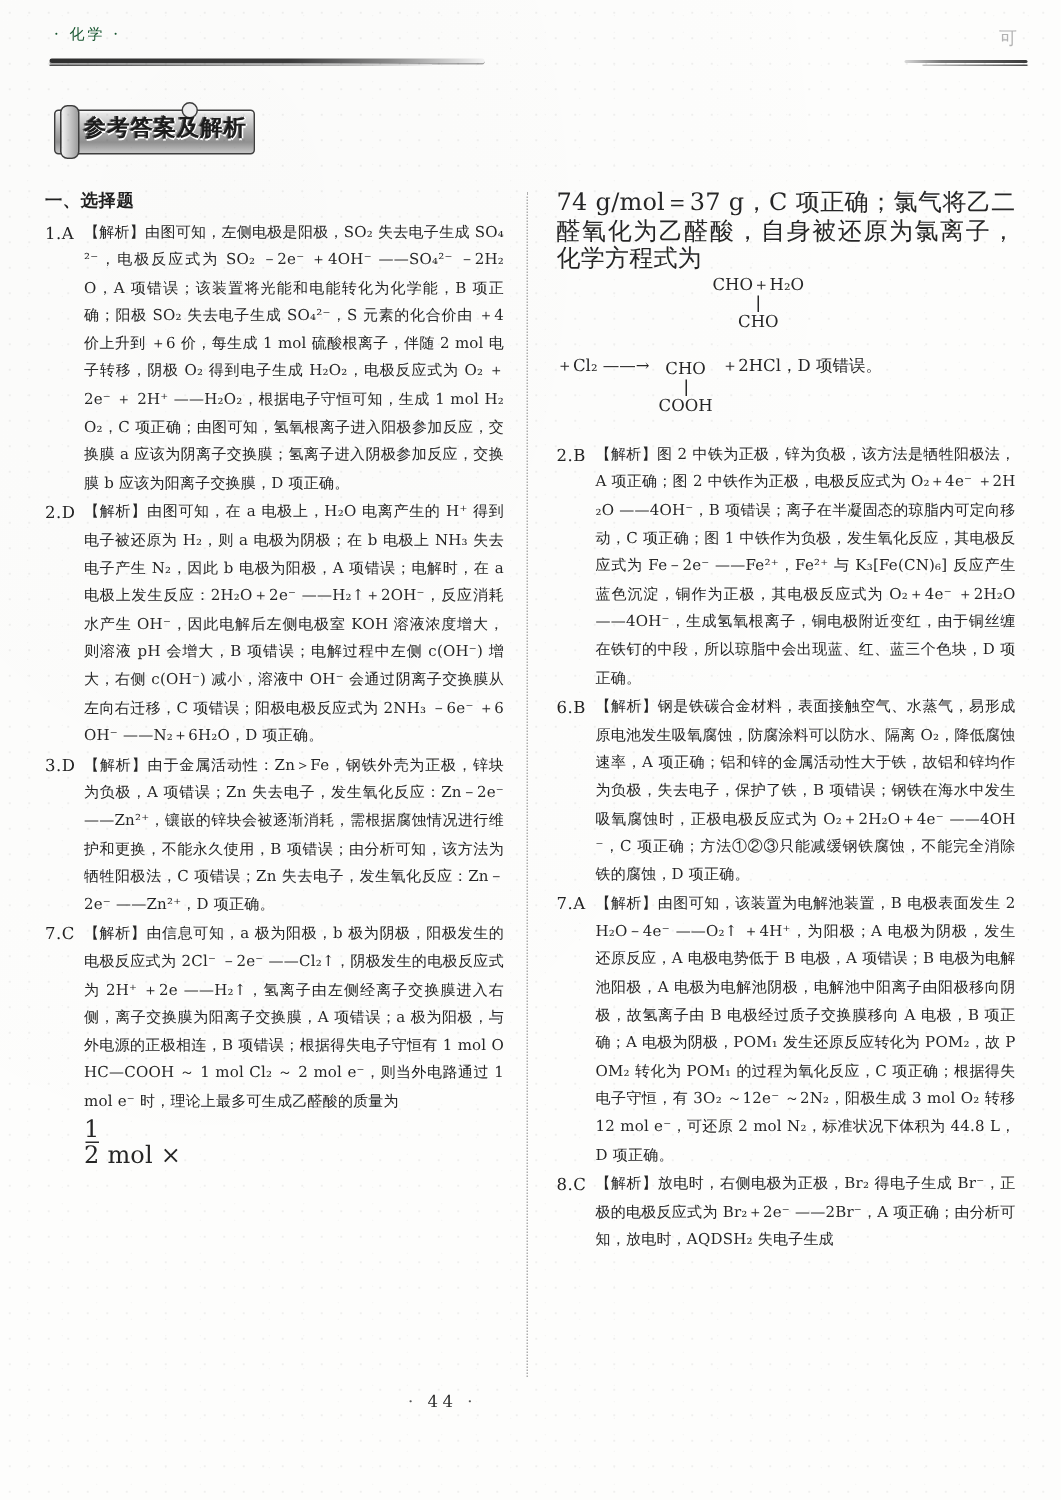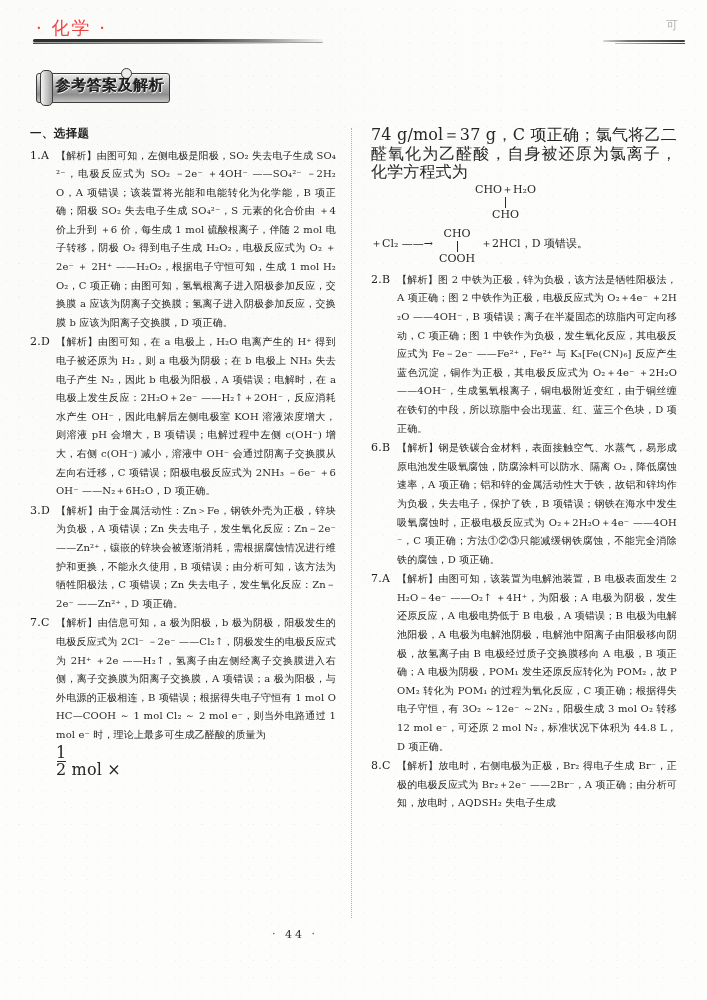--- a/index.html
+++ b/index.html
@@ -30,23 +30,23 @@
     position: absolute;
     top: 8px;
     left: 0;
     width: 707px;
     height: 40px;
   }
   .runhead-title {
     position: absolute;
     left: 36px;
     top: 8px;
-    font-size: 18px;
+    font-size: 10px;
     letter-spacing: 2px;
-    color: #ef4444;
+    color: #14532d;
     white-space: nowrap;
   }
   .runhead-right {
     position: absolute;
     right: 28px;
     top: 9px;
     font-size: 12px;
     color: #9a9a9a;
     letter-spacing: 1px;
     filter: blur(0.4px);
@@ -331,21 +331,21 @@
             <span>CHO＋H₂O</span>
             <span class="bond"></span>
             <span>CHO</span>
           </span>
         </div>
       </div>
 
       <div class="formula-block">
         <div class="formula-row">
           <span style="line-height:14px;padding-top:14px;">＋Cl₂ ——→</span>
-          <span class="formula-stack" style="margin:4px 6px;">
+          <span class="formula-stack" style="margin:16px 6px;">
             <span>CHO</span>
             <span class="bond"></span>
             <span>COOH</span>
           </span>
           <span style="line-height:14px;padding-top:14px;">＋2HCl，D 项错误。</span>
         </div>
       </div>
 
       <div class="entry">
         <div class="entry-num">2.B</div>

